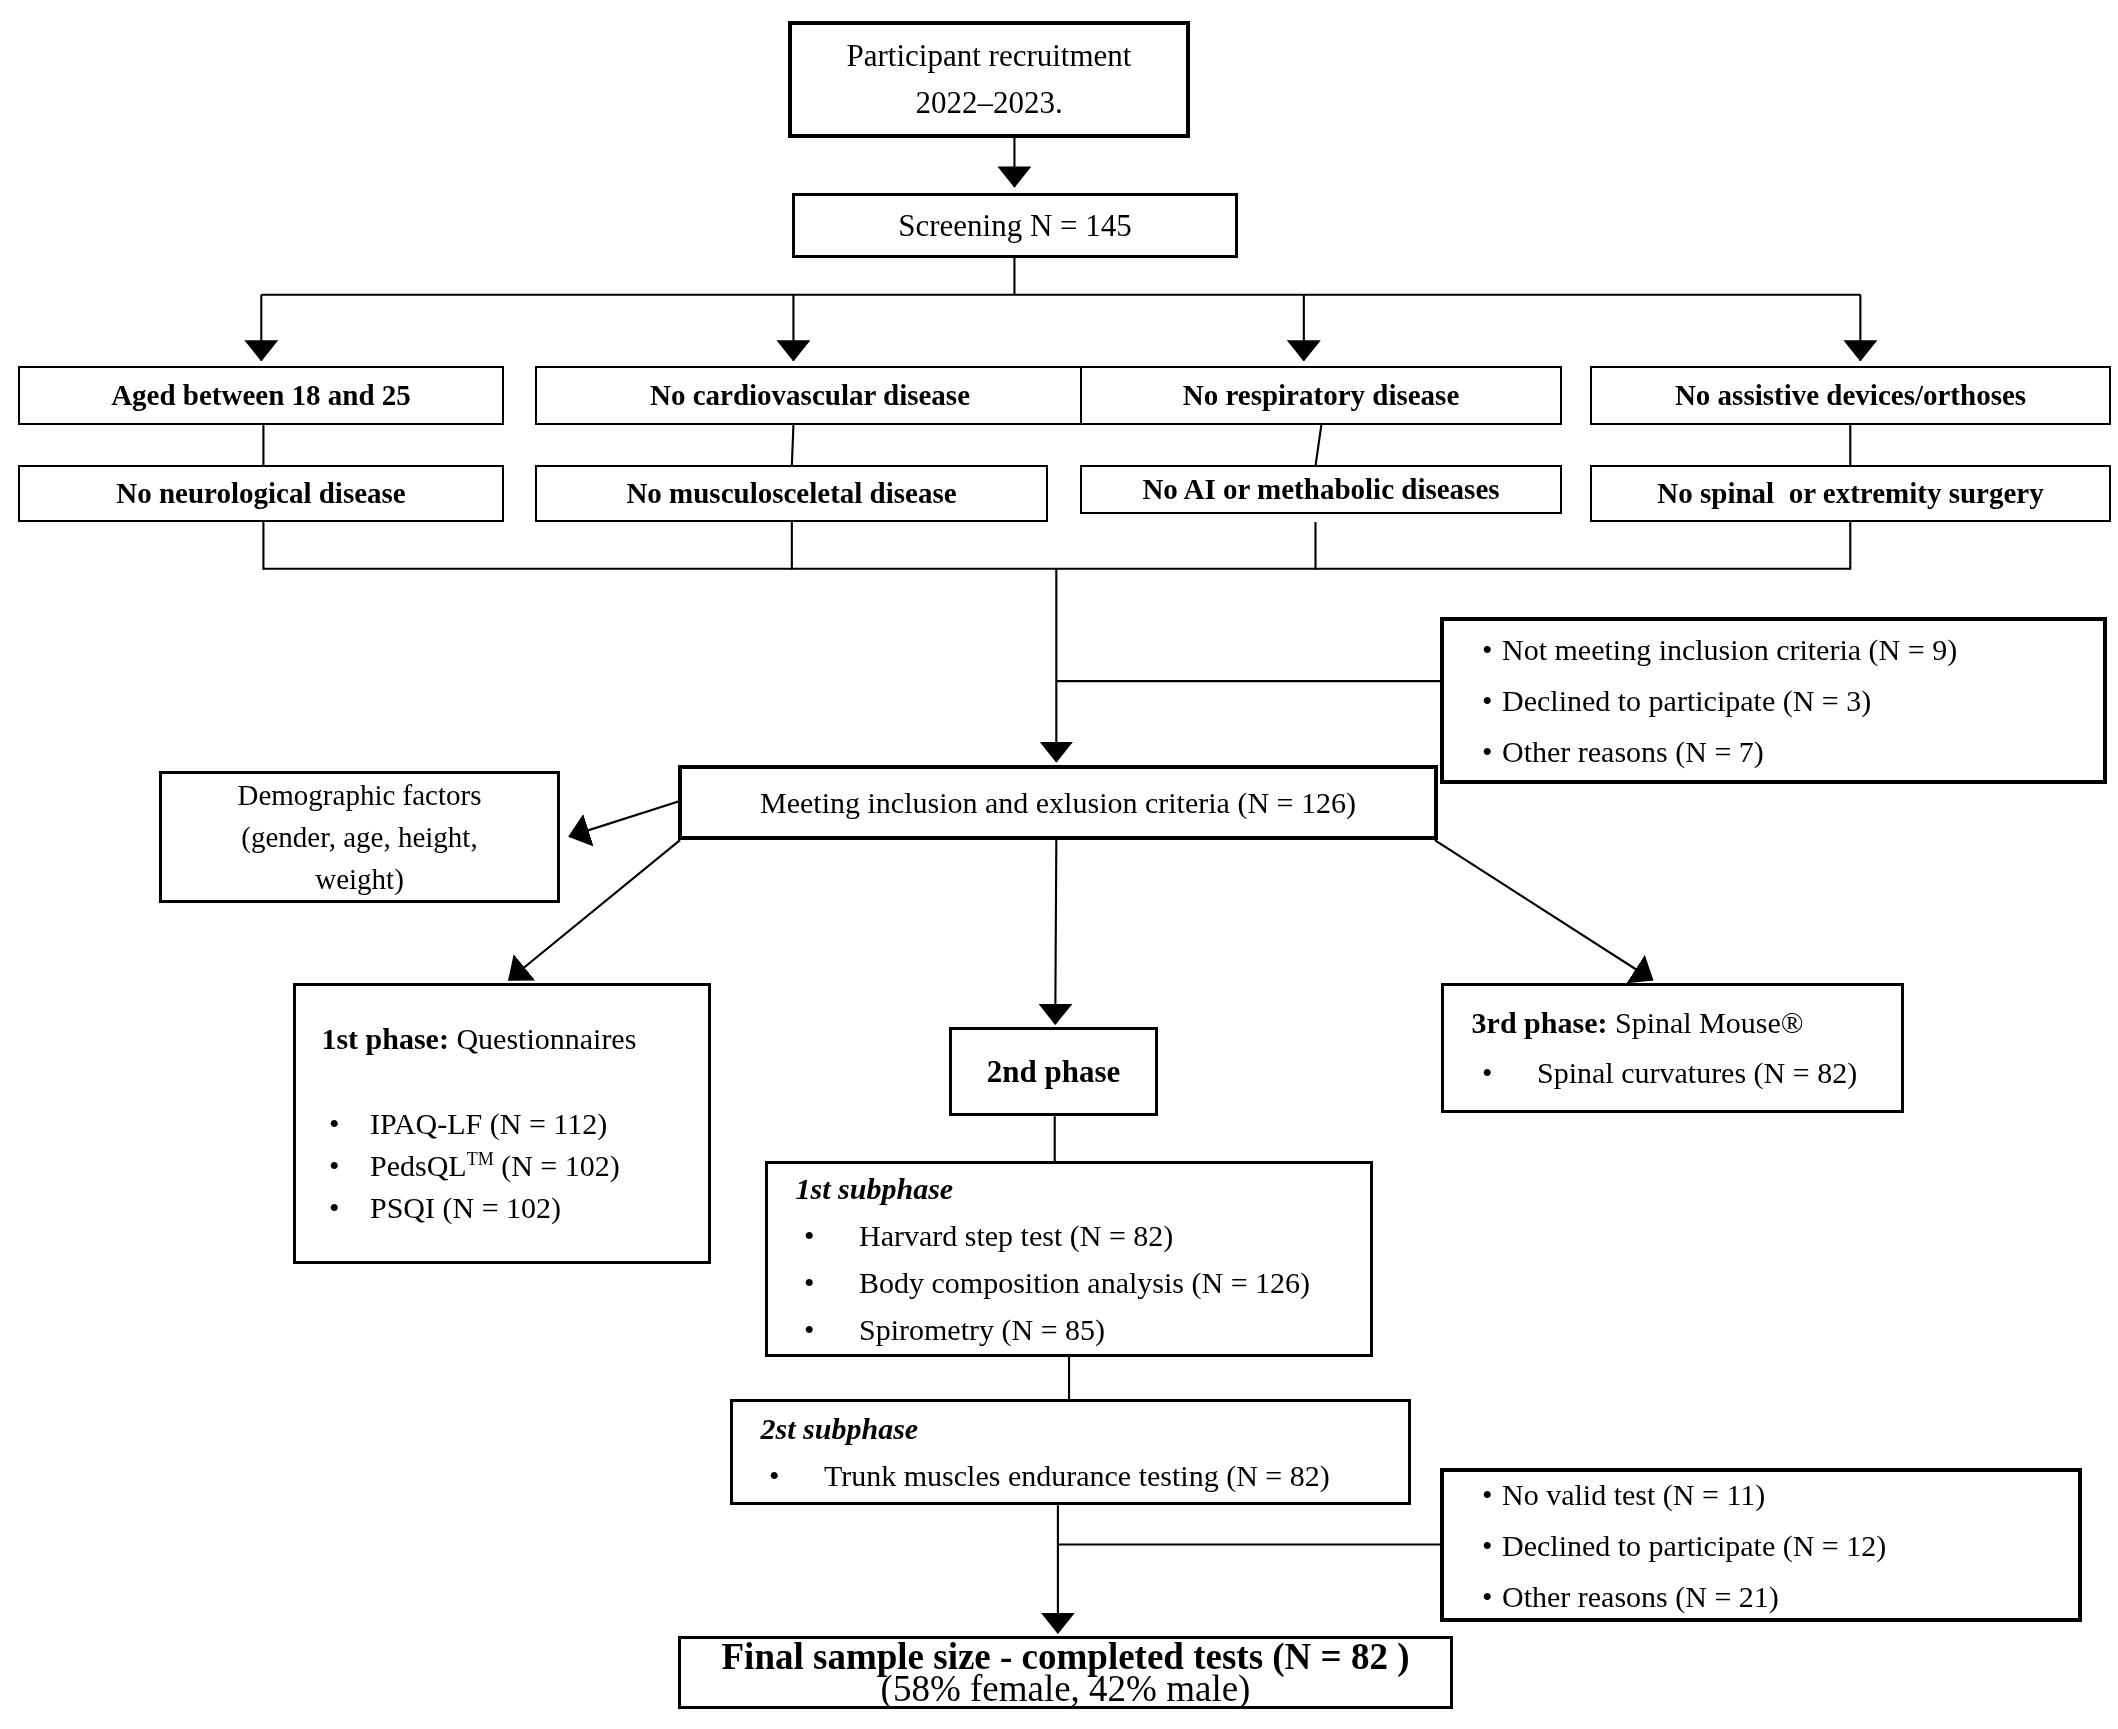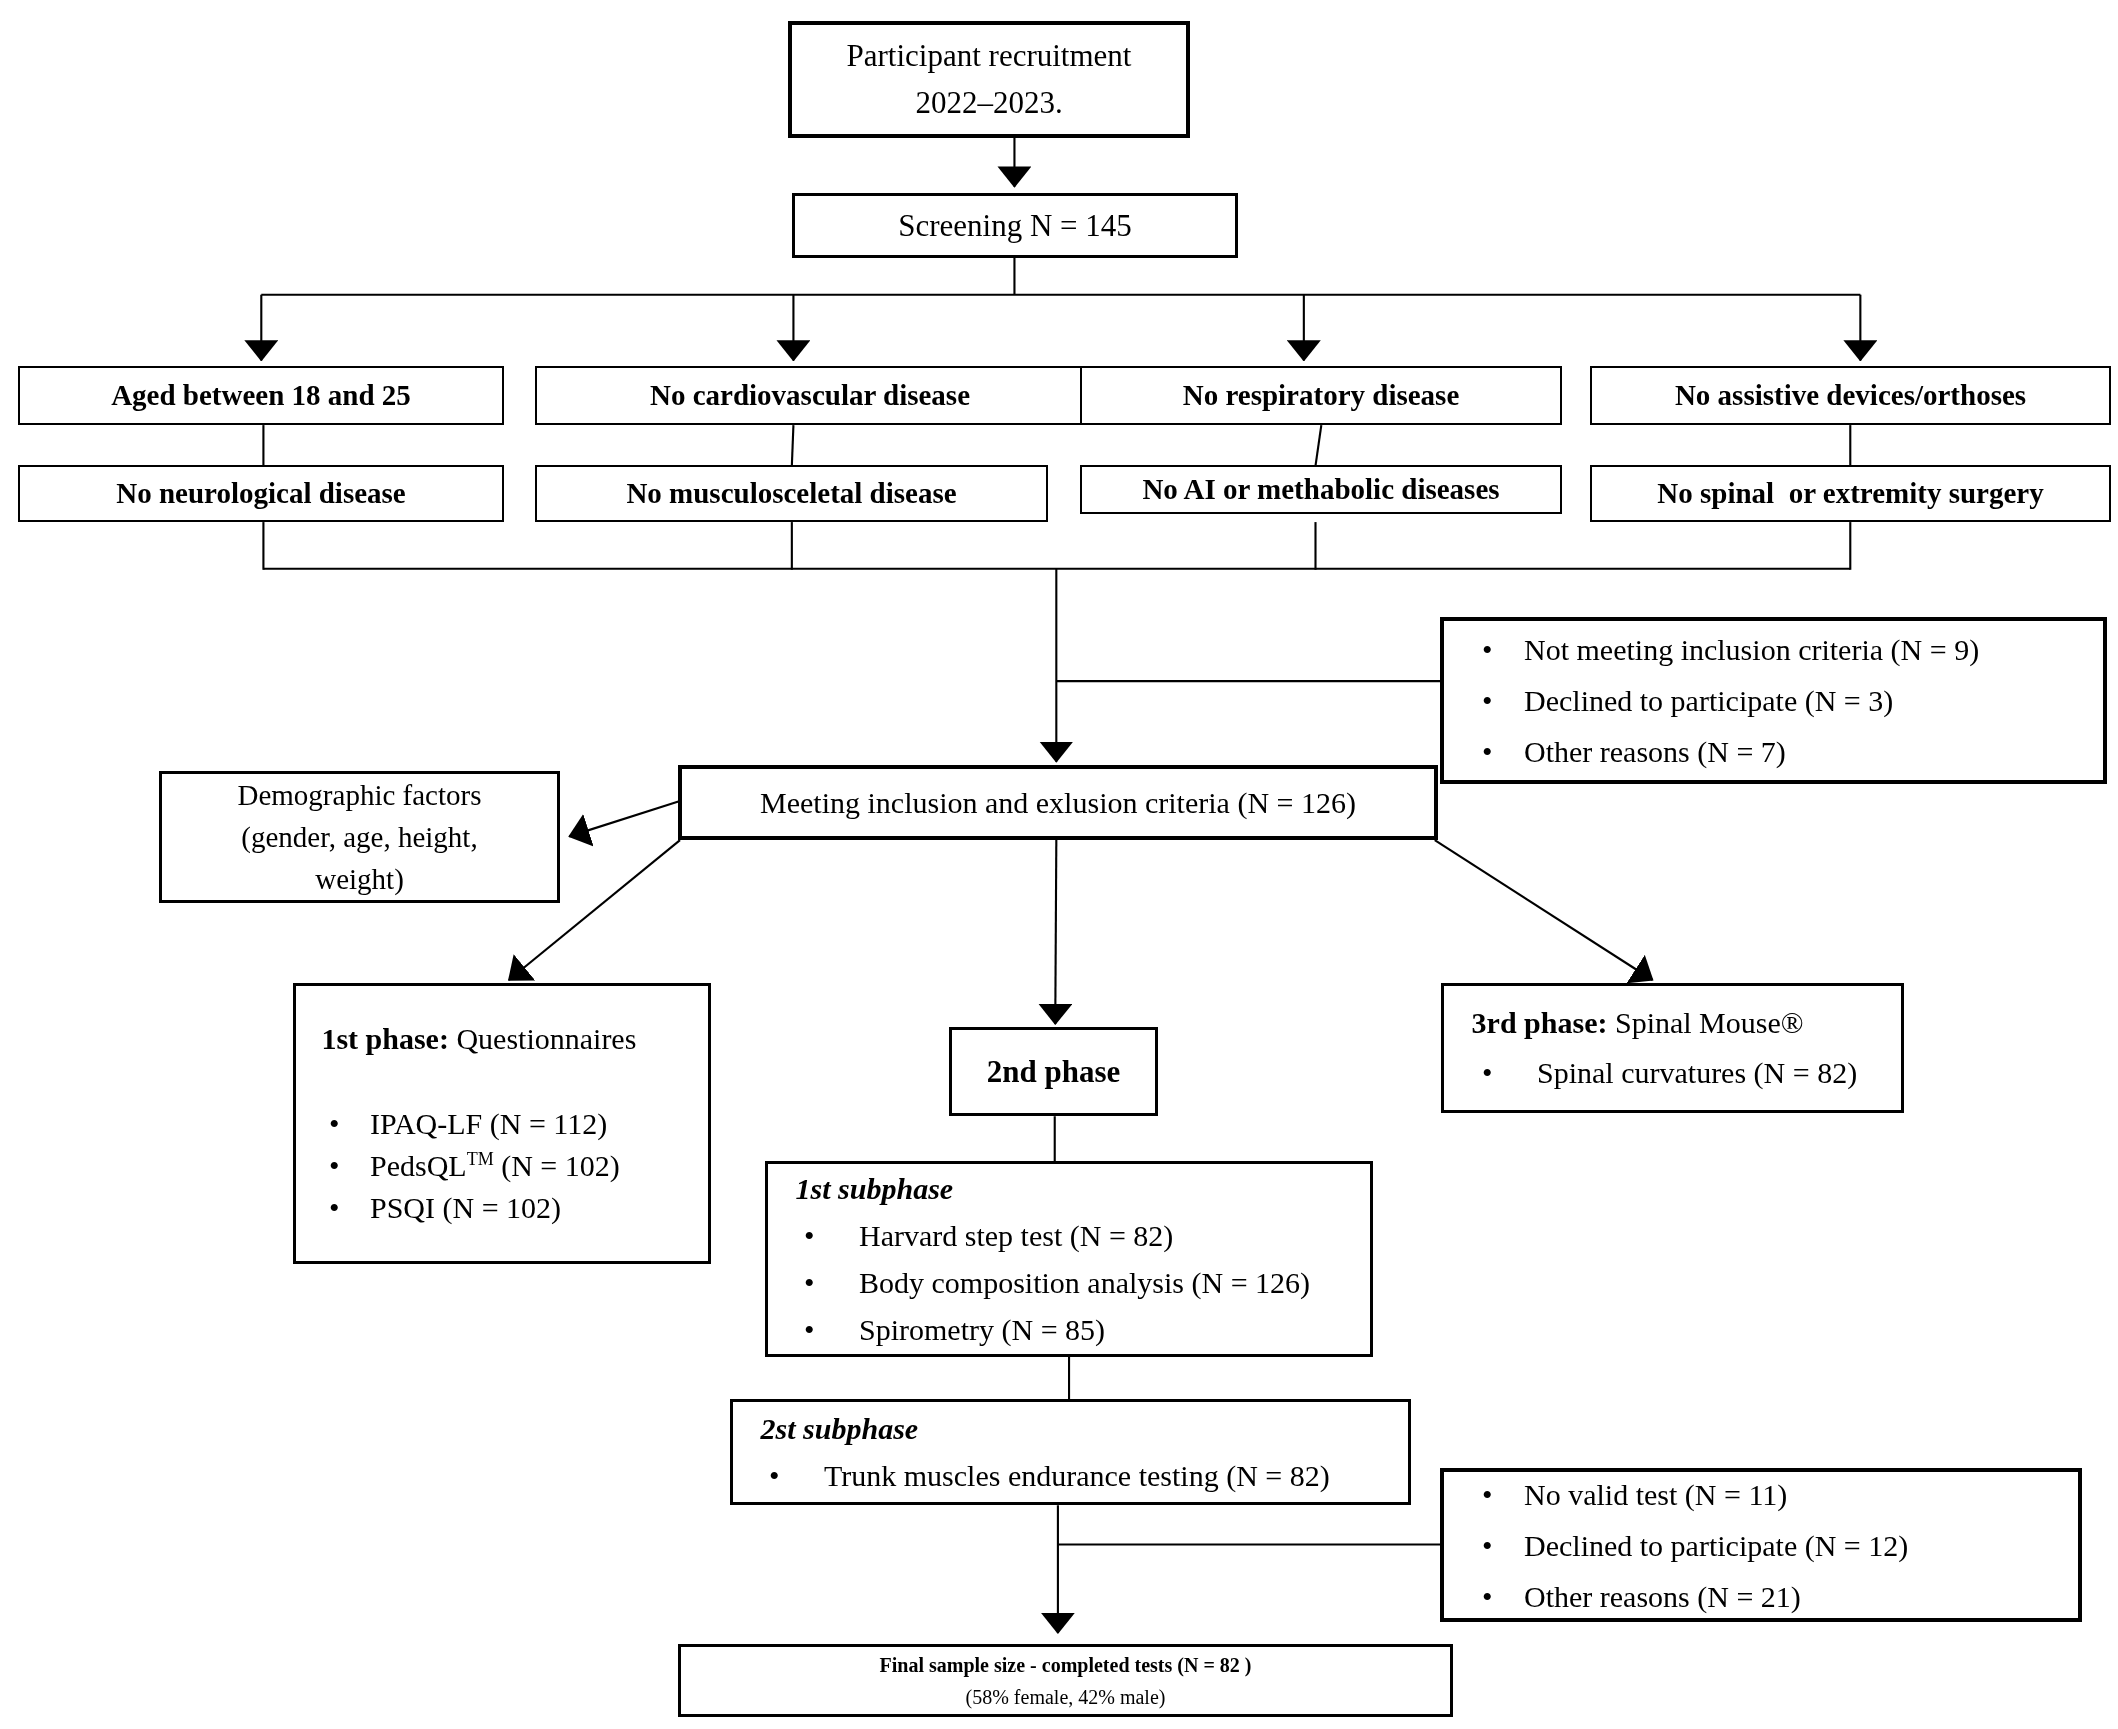--- a/index.html
+++ b/index.html
@@ -32,23 +32,23 @@
 
   #box-exclusion1{left:1440px;top:617px;width:667px;height:167px;border-width:4.2px;font-size:30px;}
   #box-meeting{left:678px;top:765px;width:760px;height:75px;border-width:4.2px;font-size:30px;}
   #box-demographic{left:159px;top:771px;width:401px;height:132px;border-width:3.2px;font-size:29px;line-height:42px;}
   #box-phase1{left:293px;top:983px;width:418px;height:281px;border-width:3.7px;font-size:30px;line-height:42px;}
   #box-phase2{left:949px;top:1027px;width:209px;height:89px;border-width:3.7px;font-size:31px;font-weight:bold;}
   #box-phase3{left:1441px;top:983px;width:463px;height:130px;border-width:3.2px;font-size:30px;line-height:50px;}
   #box-sub1{left:765px;top:1161px;width:608px;height:196px;border-width:3.7px;font-size:30px;line-height:47px;}
   #box-sub2{left:730px;top:1399px;width:681px;height:106px;border-width:3.7px;font-size:30px;line-height:47px;}
   #box-exclusion2{left:1440px;top:1468px;width:642px;height:154px;border-width:4.2px;font-size:30px;}
-  #box-final{left:678px;top:1636px;width:775px;height:73px;border-width:3.7px;font-size:20px;line-height:32px;align-items:center;text-align:center;margin-top:8px;}
+  #box-final{left:678px;top:1636px;width:775px;height:73px;border-width:3.7px;font-size:37px;line-height:32px;align-items:center;text-align:center;}
 
-  .li{position:relative;padding-left:80px;text-align:left;}
+  .li{position:relative;padding-left:58px;text-align:left;}
   .li::before{content:"\2022";position:absolute;left:38px;}
   .exc .li{line-height:51px;}
   .title-line{padding-left:25.4px;text-align:left;}
   #box-phase1 .li{padding-left:74px;}
   #box-phase1 .li::before{left:33px;}
   #box-phase1 .title-line{margin-bottom:43px;}
   #box-sub1 .li, #box-sub2 .li{padding-left:91px;}
   #box-sub1 .li::before, #box-sub2 .li::before{left:36px;}
   #box-sub1 .title-line, #box-sub2 .title-line{padding-left:27.6px;font-style:italic;}
   #box-phase3 .title-line{padding-left:27.6px;}

